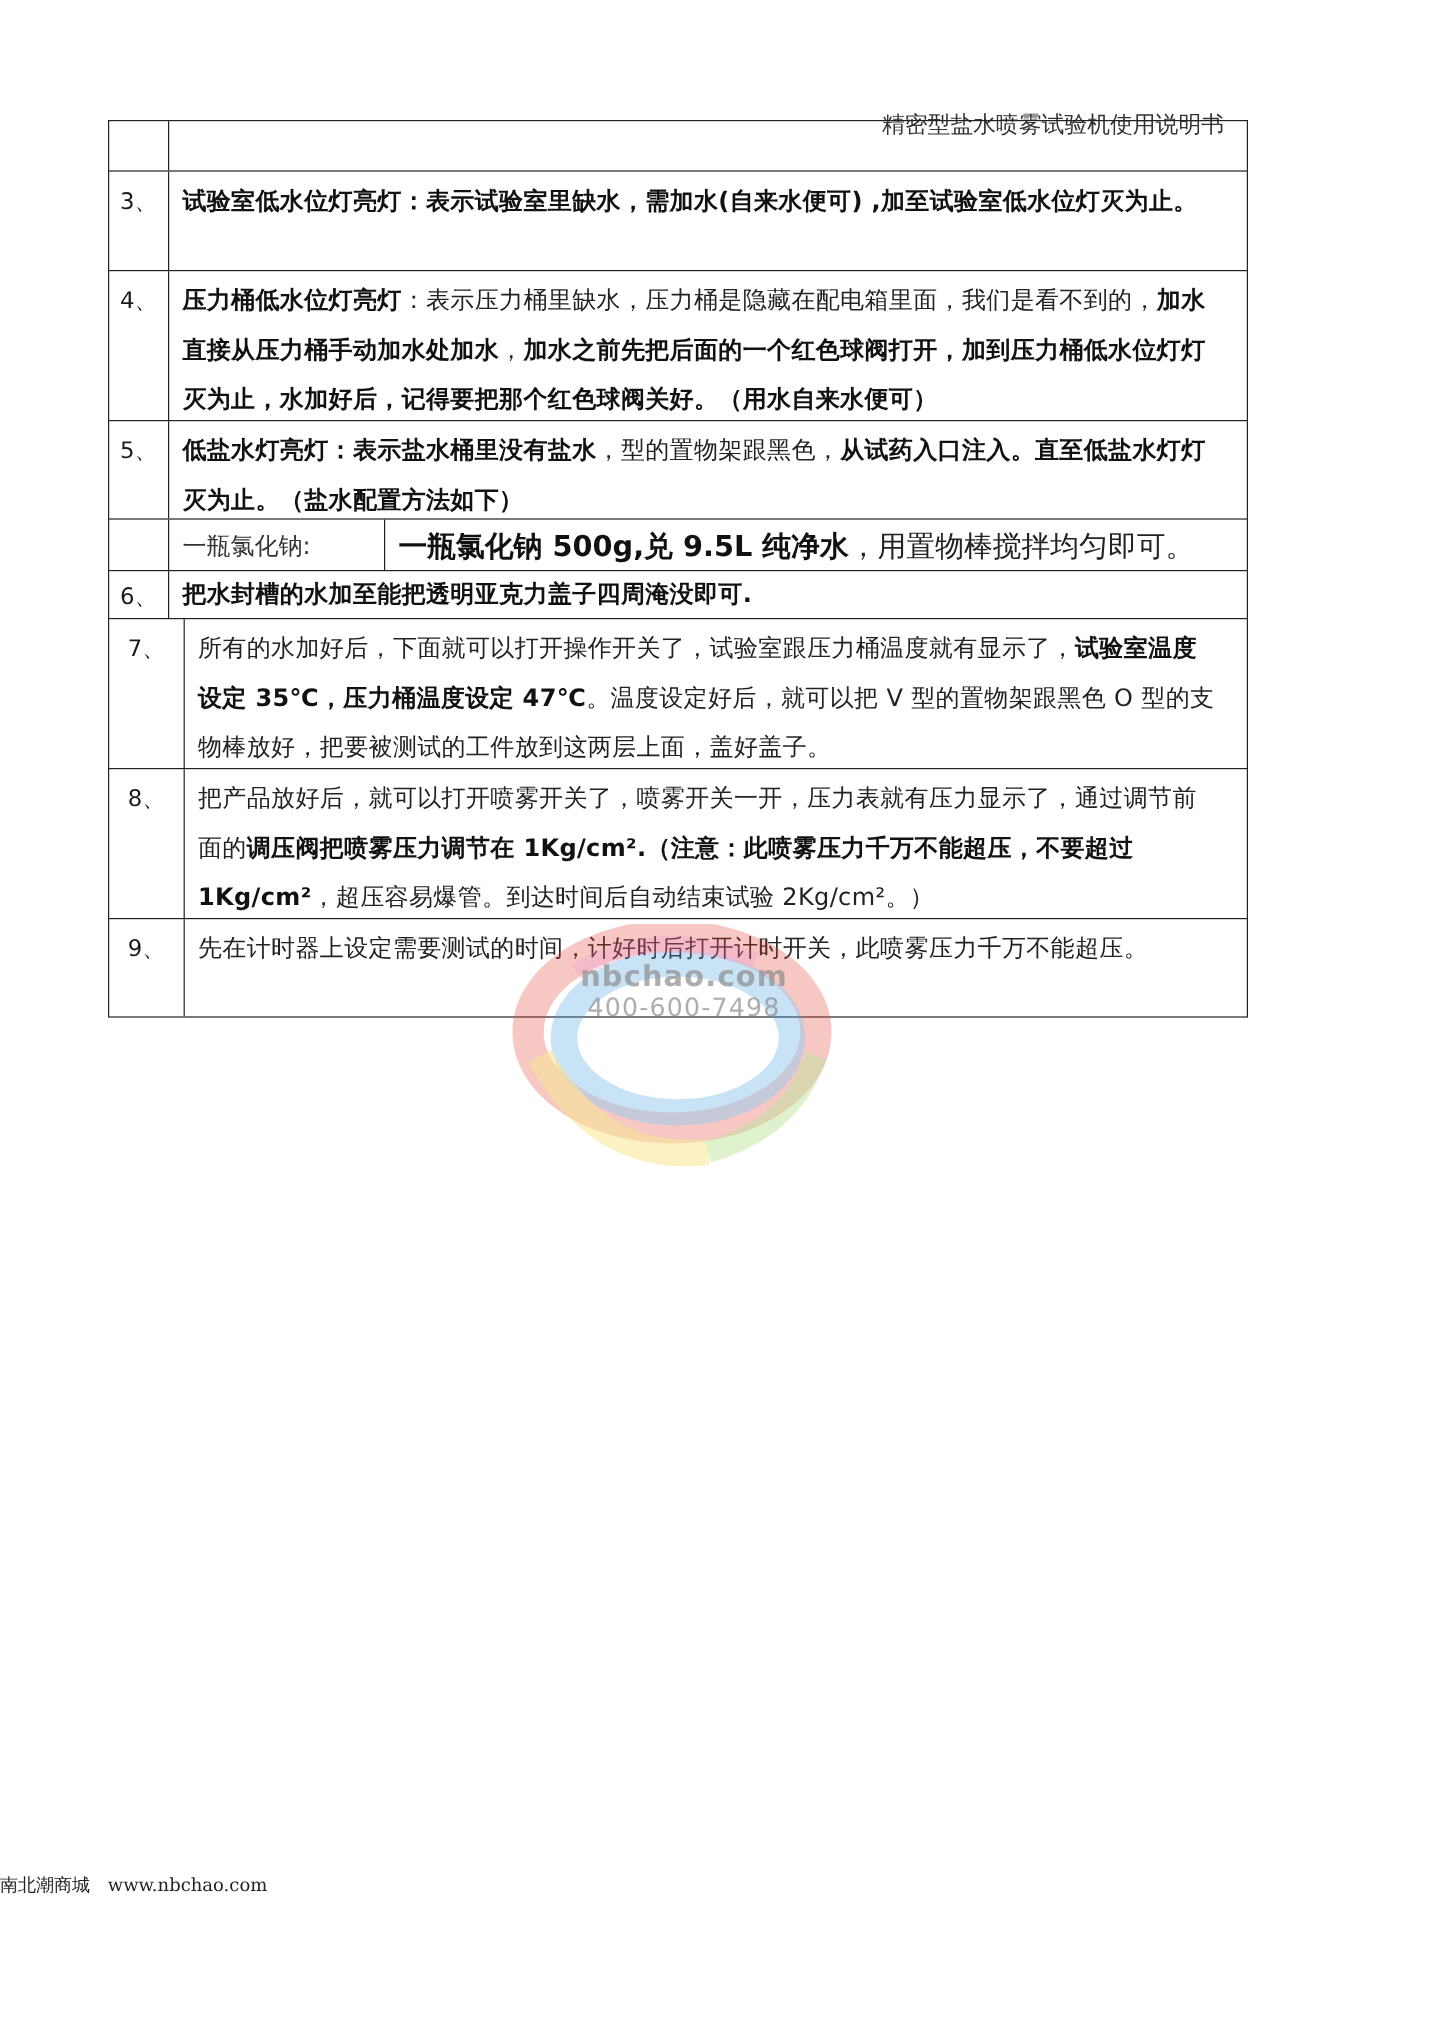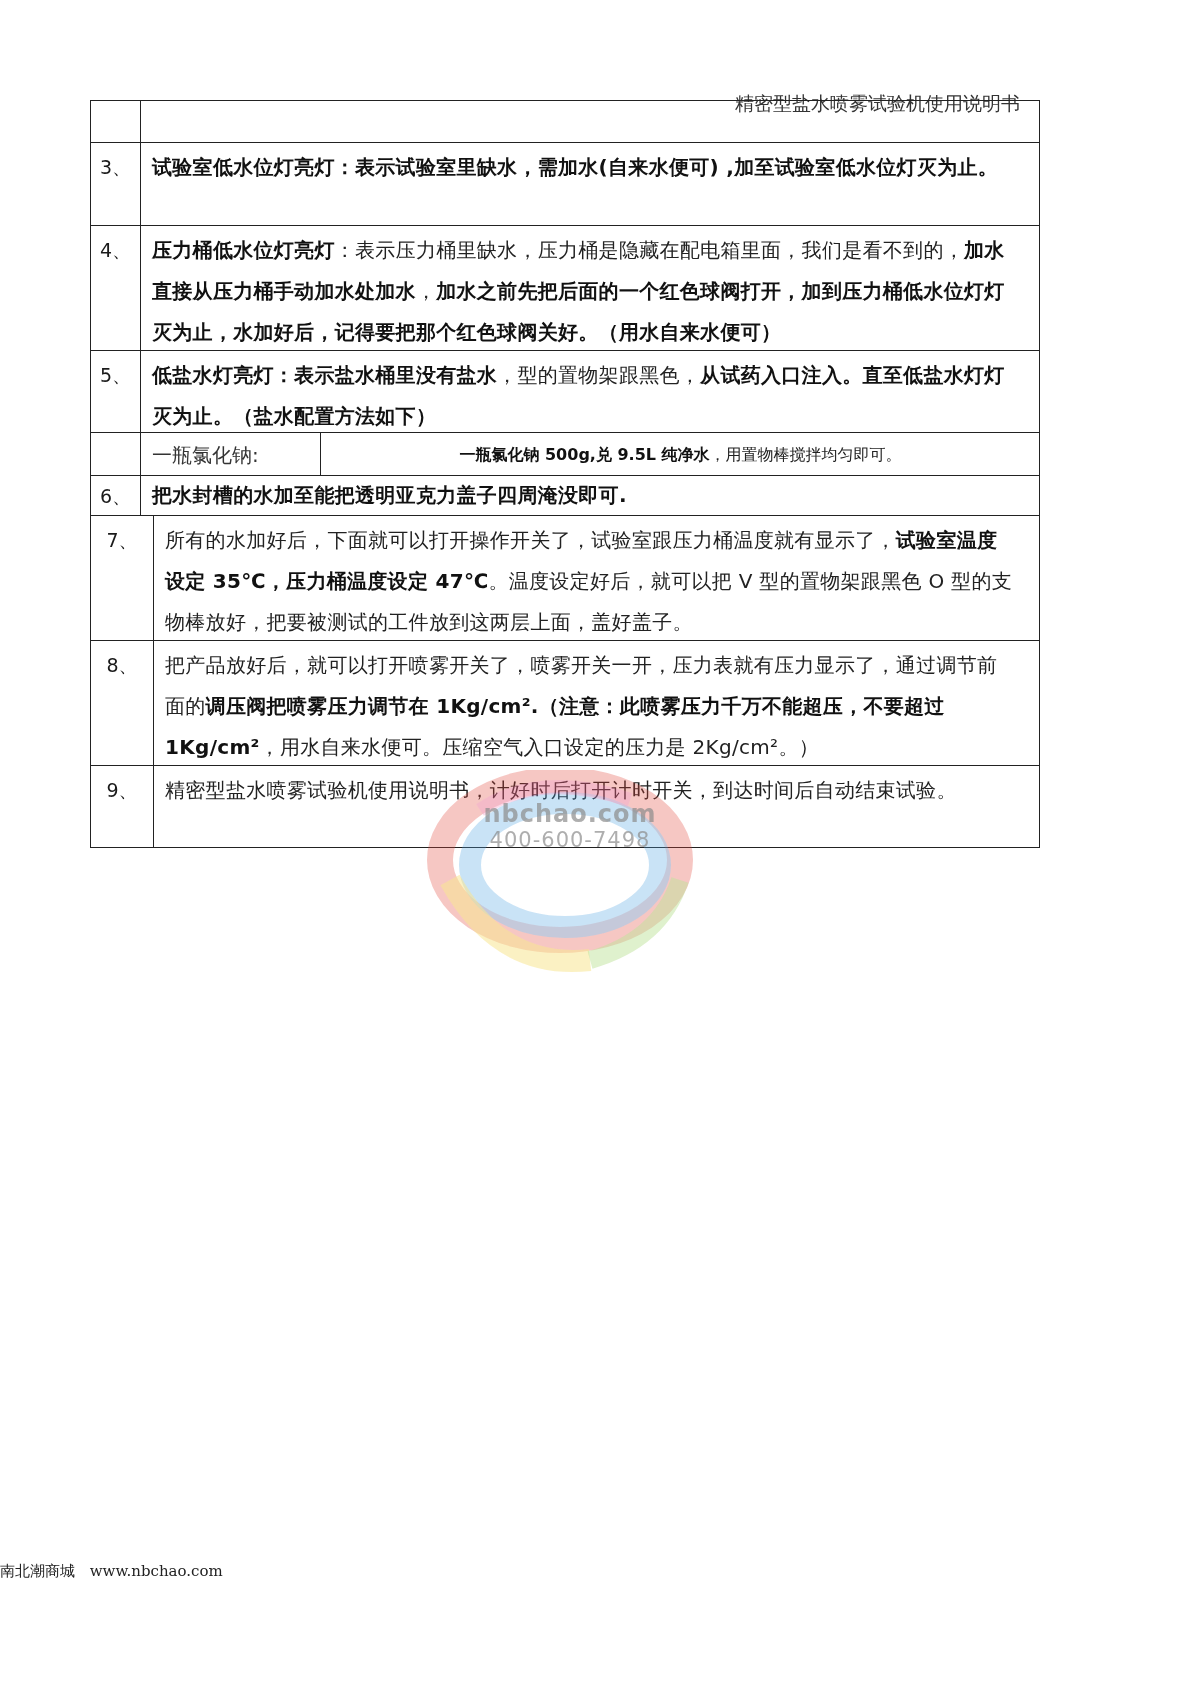--- a/index.html
+++ b/index.html
@@ -20,21 +20,21 @@
   .num.w50 { width: 50px; }
   .num.w63 { width: 63px; }
   .content { position: absolute; top: 0; right: 16px; bottom: 0; box-sizing: border-box;
     padding: 4px 10px 0 11px; font-size: 20px; line-height: 41px; letter-spacing: 0.3px; color: #222; }
   .content.l50 { left: 50px; }
   .content.l63 { left: 63px; }
   .b { font-weight: bold; color: #111; }
   .sub-label { position: absolute; left: 50px; top: 0; bottom: 0; width: 180px; box-sizing: border-box;
     border-right: 1.3px solid #222; padding: 4px 10px 0 11px; font-size: 20px; line-height: 36px; color: #333; }
   .sub-value { position: absolute; left: 230px; right: 0; top: 0; bottom: 0; box-sizing: border-box;
-    padding: 4px 10px 0 11px; font-size: 16px; line-height: 36px; color: #222; text-align: center; }
+    padding: 4px 10px 0 11px; font-size: 24px; line-height: 36px; color: #222; }
   .watermark { position: absolute; left: 390px; top: 770px; width: 340px; height: 220px; pointer-events: none; opacity: 0.55; }
   .wm-text { position: absolute; left: 470px; top: 800px; width: 200px; text-align: center;
     color: rgba(140,140,140,0.7); font-family: "DejaVu Sans", sans-serif; pointer-events: none; }
   .wm-text .site { font-size: 24px; font-weight: bold; letter-spacing: 1px; }
   .wm-text .phone { font-size: 21px; letter-spacing: 1px; }
   .footer { position: absolute; top: 1562px; left: 0; width: 1072px; 
     font-family: "DejaVu Serif", "Liberation Serif", serif; font-size: 15px; color: #222; }
   .footer span + span { margin-left: 10px; }
 </style>
 </head>
@@ -77,26 +77,26 @@
     <div class="content l50" style="line-height:36px; padding-top:1px;"><span class="b">把水封槽的水加至能把透明亚克力盖子四周淹没即可.</span></div>
   </div>
 
   <div class="row" style="top:415px; height:125px;">
     <div class="num w63">7、</div>
     <div class="content l63"><span>所有的水加好后，下面就可以打开操作开关了，试验室跟压力桶温度就有显示了，</span><span class="b">试验室温度设定 35℃，压力桶温度设定 47℃</span><span>。温度设定好后，就可以把 V 型的置物架跟黑色 O 型的支物棒放好，把要被测试的工件放到这两层上面，盖好盖子。</span></div>
   </div>
 
   <div class="row" style="top:540px; height:125px;">
     <div class="num w63">8、</div>
-    <div class="content l63"><span>把产品放好后，就可以打开喷雾开关了，喷雾开关一开，压力表就有压力显示了，通过调节前面的</span><span class="b">调压阀把喷雾压力调节在 1Kg/cm².（注意：此喷雾压力千万不能超压，不要超过 1Kg/cm²</span><span>，用水自来水便可。压缩空气入口设定的压力是 2Kg/cm²。）</span></div>
+    <div class="content l63"><span>把产品放好后，就可以打开喷雾开关了，喷雾开关一开，压力表就有压力显示了，通过调节前面的</span><span class="b">调压阀把喷雾压力调节在 1Kg/cm².（注意：此喷雾压力千万不能超压，不要超过 1Kg/cm²</span><span>，超压容易爆管。到达时间后自动结束试验 2Kg/cm²。）</span></div>
   </div>
 
   <div class="row last" style="top:665px; height:83px;">
     <div class="num w63">9、</div>
-    <div class="content l63"><span>精密型盐水喷雾试验机使用说明书，计好时后打开计时开关，到达时间后自动结束试验。</span></div>
+    <div class="content l63"><span>先在计时器上设定需要测试的时间，计好时后打开计时开关，此喷雾压力千万不能超压。</span></div>
   </div>
 </div>
 
 <svg class="watermark" viewBox="0 0 340 220">
   <ellipse cx="170" cy="90" rx="120" ry="80" fill="none" stroke="#e2453a" stroke-width="26" opacity="0.55"></ellipse>
   <ellipse cx="175" cy="95" rx="95" ry="62" fill="none" stroke="#4fa3e0" stroke-width="22" opacity="0.55"></ellipse>
   <path d="M60 110 Q110 200 200 190" fill="none" stroke="#f2d23a" stroke-width="22" opacity="0.55"></path>
   <path d="M200 190 Q270 170 290 110" fill="none" stroke="#8ccc4a" stroke-width="18" opacity="0.5"></path>
   <path d="M90 40 Q150 0 240 30" fill="none" stroke="#e86aa8" stroke-width="14" opacity="0.45"></path>
 </svg>

